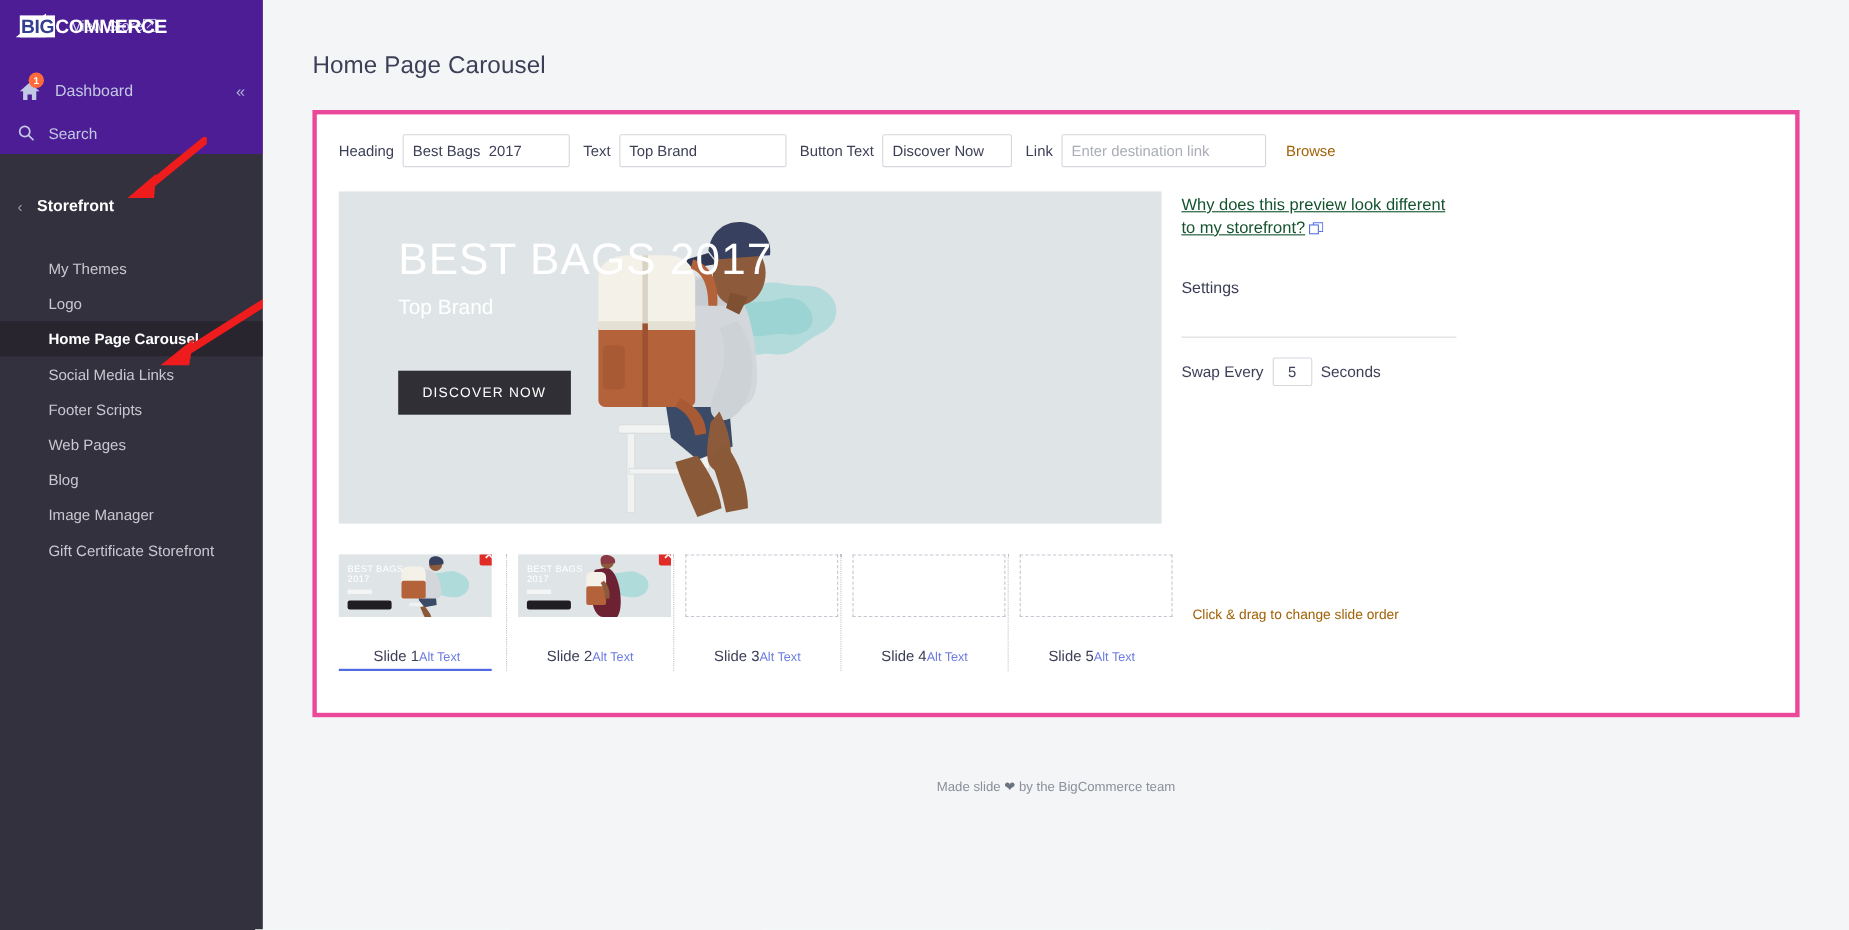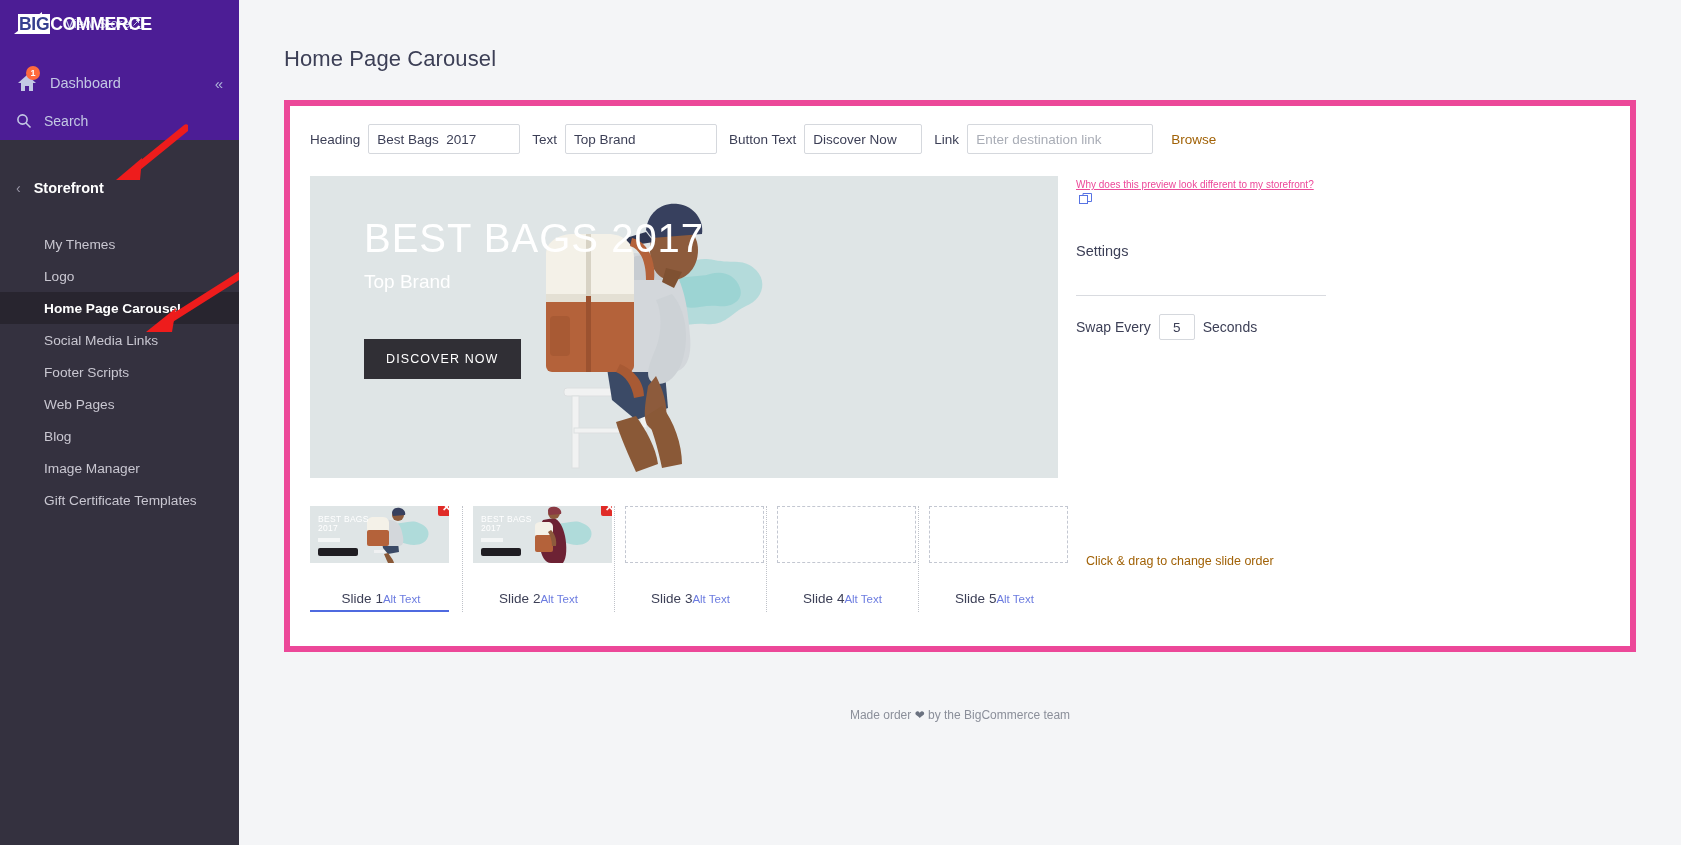--- a/index.html
+++ b/index.html
@@ -61,21 +61,21 @@
 
   
   .main { flex: 1; height: 845px; background: #f4f5f7; overflow: hidden; position: relative; }
   .page-title {
     font-size: 22px; color: #3c3f56; font-weight: 400;
     padding: 46px 0 0 45px; letter-spacing: .1px;
   }
   .card {
     margin: 28px 45px 0 45px;
     background: #ffffff;
-    border: 6px solid #ec4899;
+    border: 4px solid #ec4899;
     min-height: 552px;
     position: relative;
   }
 
   
   .form-row { display: flex; align-items: center; padding: 18px 20px 0 20px; gap: 0; }
   .fl { font-size: 13.5px; color: #3c3f56; margin-right: 8px; white-space: nowrap; }
   .fl.sp { margin-left: 12px; }
   .fi {
     height: 30px; border: 1px solid #d5d8dd; border-radius: 2px;
@@ -112,21 +112,21 @@
   }
   .pv-btn {
     position: absolute; left: 54px; top: 163px;
     background: #302f35; color: #ffffff;
     font-size: 12.5px; letter-spacing: 1.1px;
     padding: 13px 22px; cursor: pointer;
   }
 
   .settings { margin-left: 18px; width: 250px; padding-top: 0; }
   .why-link {
-    color: #ec4899; font-size: 10px; line-height: 1.4;
+    color: #14532d; font-size: 15px; line-height: 1.4;
     cursor: pointer; display: block; margin-top: 2px;
   }
   .dup-ico { display: inline-block; vertical-align: -2px; margin-left: 3px; }
   .settings-h { font-size: 14.5px; color: #3c3f56; margin-top: 34px; }
   .hr { border: 0; border-top: 1px solid #d9dbe0; margin-top: 36px; }
   .swap-row { display: flex; align-items: center; margin-top: 18px; }
   .swap-lbl { font-size: 14px; color: #3c3f56; }
   .swap-inp {
     width: 36px; height: 26px; margin: 0 8px;
     border: 1px solid #d5d8dd; border-radius: 2px;
@@ -235,21 +235,21 @@
 
     <div class="sb-list">
       <div class="sb-item">My Themes</div>
       <div class="sb-item">Logo</div>
       <div class="sb-item active">Home Page Carousel</div>
       <div class="sb-item">Social Media Links</div>
       <div class="sb-item">Footer Scripts</div>
       <div class="sb-item">Web Pages</div>
       <div class="sb-item">Blog</div>
       <div class="sb-item">Image Manager</div>
-      <div class="sb-item">Gift Certificate Templates</div>
+      <div class="sb-item">Gift Certificate Storefront</div>
     </div>
 
     <svg class="arrow" style="left:108px;top:124px;" width="80" height="62" viewBox="0 0 80 62">
       <path d="M78 4 L24 48" stroke="#ee1c1c" stroke-width="7" stroke-linecap="round"></path>
       <polygon points="8,56 34,34 32,56" fill="#ee1c1c"></polygon>
     </svg>
     <svg class="arrow" style="left:122px;top:270px;" width="124" height="66" viewBox="0 0 124 66">
       <path d="M120 4 L44 52" stroke="#ee1c1c" stroke-width="7" stroke-linecap="round"></path>
       <polygon points="24,62 54,38 50,62" fill="#ee1c1c"></polygon>
     </svg>
@@ -447,16 +447,16 @@
             </div>
             <div class="underline"></div>
           </div>
         </div>
 
         <div class="drag-hint">Click &amp; drag to change slide order</div>
       </div>
     </div>
 
     <div class="footer">
-      <span>Made order </span><span class="heart">❤</span><span> by the BigCommerce team</span>
+      <span>Made slide </span><span class="heart">❤</span><span> by the BigCommerce team</span>
     </div>
   </div>
 </div>
 
 </body></html>

